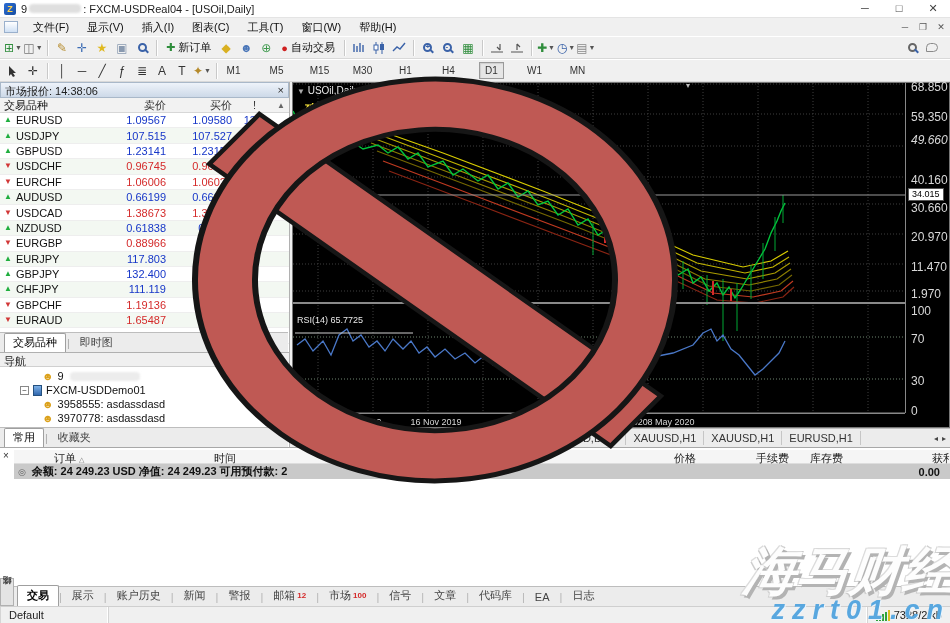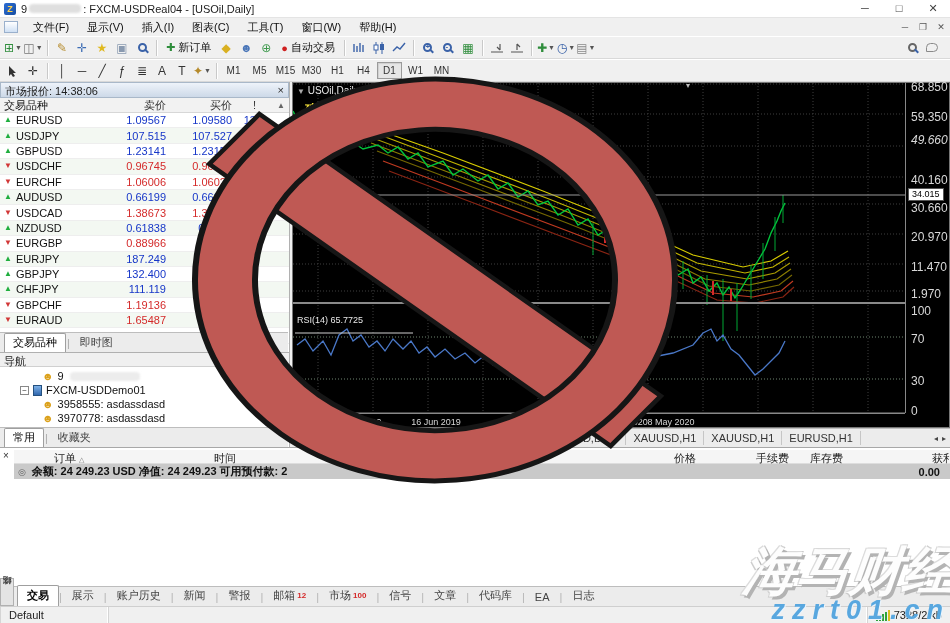--- a/index.html
+++ b/index.html
@@ -237,21 +237,21 @@
   <span class="tsep"></span>
   <span class="tico" style="color:#333">│</span>
   <span class="tico" style="color:#333">─</span>
   <span class="tico" style="color:#333">╱</span>
   <span class="tico" style="color:#333">ƒ</span>
   <span class="tico" style="color:#333">≣</span>
   <span class="tico" style="color:#333">A</span>
   <span class="tico" style="color:#333">T</span>
   <span class="tico" style="color:#b58a2a">✦<span class="drop">▼</span></span>
   <span class="tsep"></span>
-  <div id="timeframes" style="display:flex;gap:1px">
+  <div id="timeframes" style="display:flex;gap:18px">
       <span class="tfbtn">M1</span>
       <span class="tfbtn">M5</span>
       <span class="tfbtn">M15</span>
       <span class="tfbtn">M30</span>
       <span class="tfbtn">H1</span>
       <span class="tfbtn">H4</span>
       <span class="tfbtn active">D1</span>
       <span class="tfbtn">W1</span>
       <span class="tfbtn">MN</span>
     </div>
@@ -349,21 +349,21 @@
         </span>
         <span class="c-sell px-down">0.88966</span>
         <span class="c-buy px-down">0.889</span>
         <span class="c-spr px-down"></span>
       </div>
       <div class="mwrow up alt">
         <span class="c-sym">
           <span class="arr">▲</span>
           <span>EURJPY</span>
         </span>
-        <span class="c-sell px-up">187.249</span>
+        <span class="c-sell px-up">117.803</span>
         <span class="c-buy px-up">117.</span>
         <span class="c-spr px-up"></span>
       </div>
       <div class="mwrow up">
         <span class="c-sym">
           <span class="arr">▲</span>
           <span>GBPJPY</span>
         </span>
         <span class="c-sell px-up">132.400</span>
         <span class="c-buy px-up">13</span>
@@ -529,21 +529,21 @@
   <div class="charttitle">
     <span style="color:#aaa;font-size:8px">▼</span>
     <span>USOil,Daily  33.770</span>
   </div>
   <div class="annot">建议</div>
   <div class="spark">✳</div>
   <div class="indlbl">RSI(14) 65.7725</div>
   <div class="shiftmark">▾</div>
   <div class="datestrip" id="datestrip">
       <span class="datelbl" style="left: 63px;">12 Sep 2019</span>
-      <span class="datelbl" style="left: 143px;">16 Jun 2019</span>
+      <span class="datelbl" style="left: 143px;">16 Nov 2019</span>
       <span class="datelbl" style="left: 214px;">19 N</span>
       <span class="datelbl" style="left: 333px;">3 Apr 2020</span>
       <span class="datelbl" style="left: 378px;">8 May 2020</span>
     </div>
 </div>
 
 <div class="abs charttabs" id="charttabs">
     <span class="ctab">1</span>
     <span class="ctab">NZDUSD,H1</span>
     <span class="ctab">USDCNH,Daily</span>

